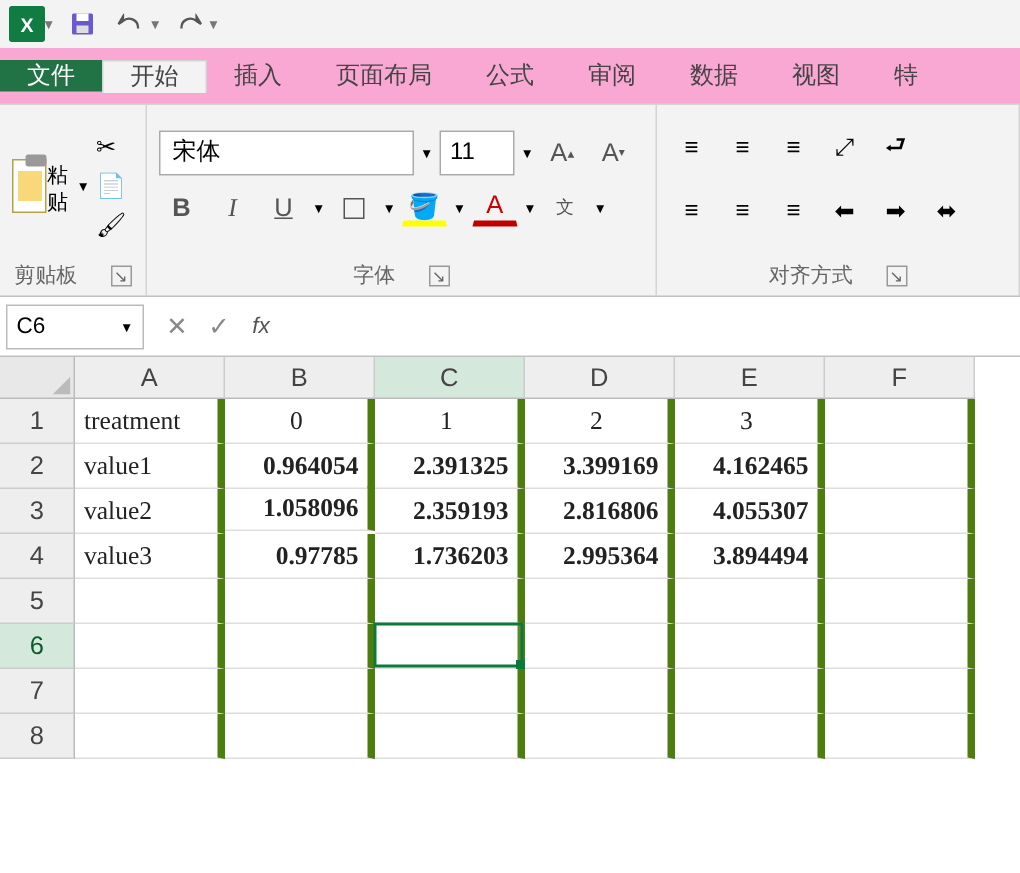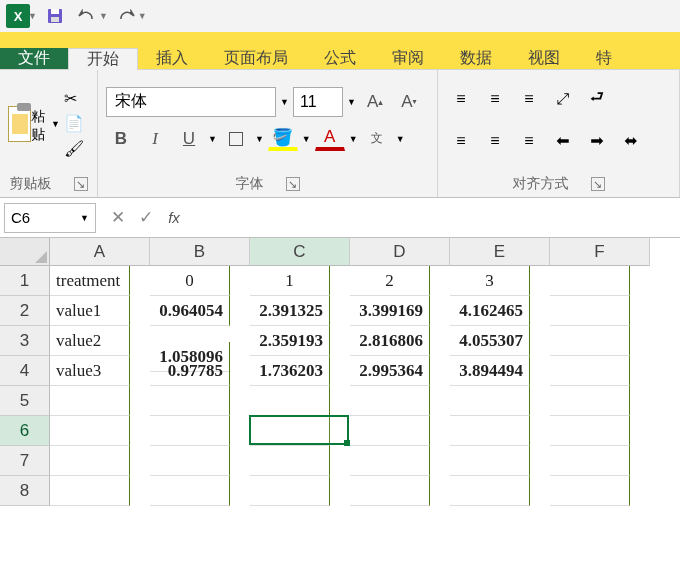--- a/index.html
+++ b/index.html
@@ -5,21 +5,21 @@
 * { margin: 0; padding: 0; box-sizing: border-box; font-family: "Microsoft YaHei", Arial, sans-serif; }
 body { background: #fff; width: 680px; height: 582px; overflow: hidden; }
 
 
 .qat { height: 32px; background: #f3f3f3; display: flex; align-items: center; padding: 0 6px; gap: 4px; }
 .excel-logo { width: 24px; height: 24px; background: #107c41; color: #fff; display: flex; align-items: center; justify-content: center; font-weight: bold; font-size: 13px; border-radius: 2px; }
 .qat-btn { width: 28px; height: 26px; display: flex; align-items: center; justify-content: center; color: #555; cursor: pointer; }
 .qat-dropdown { font-size: 9px; margin-left: -6px; color: #777; }
 
 
-.ribbon-tabs { height: 38px; background: #fde047; display: flex; align-items: flex-end; border-bottom: 1px solid #d4d4d4; }
+.ribbon-tabs { height: 38px; background: #f9a8d4; display: flex; align-items: center; border-bottom: 1px solid #d4d4d4; }
 .tab { padding: 0 18px; display: flex; align-items: center; font-size: 16px; color: #444; cursor: pointer; }
 .tab.file { background: #217346; color: #fff; font-weight: 500; }
 .tab.active { background: #f3f3f3; border-top: 1px solid #d4d4d4; border-left: 1px solid #d4d4d4; border-right: 1px solid #d4d4d4; margin-bottom: -1px; }
 
 
 .ribbon { height: 128px; background: #f3f3f3; display: flex; border-bottom: 1px solid #c0c0c0; }
 .group { border-right: 1px solid #d4d4d4; display: flex; flex-direction: column; padding: 4px 8px 2px; }
 .group-label { text-align: center; font-size: 14px; color: #666; height: 22px; display:flex; align-items:center; justify-content:center; gap:22px;}
 .group-content { flex: 1; display: flex; align-items: center; }
 
@@ -59,21 +59,21 @@
 
 .grid-area { position:relative; }
 .corner { position:absolute; left:0; top:0; width:50px; height:28px; background:#e8e8e8; border-right:1px solid #bbb; border-bottom:1px solid #bbb; display:flex; align-items:flex-end; justify-content:flex-end;}
 .corner svg { margin:2px;}
 .col-headers { position:absolute; left:50px; top:0; display:flex; height:28px;}
 .col-h { width:100px; background:#eee; border-right:1px solid #ccc; border-bottom:1px solid #bbb; text-align:center; font-size:17px; color:#444; line-height:28px;}
 .row-headers { position:absolute; left:0; top:28px; width:50px;}
 .row-h { height:30px; background:#eee; border-right:1px solid #bbb; border-bottom:1px solid #ccc; text-align:center; font-size:17px; color:#444; line-height:30px;}
 .row-h.sel { background:#d4e8dc; color:#0a5c2e; font-weight:500;}
 .cells { position:absolute; left:50px; top:28px; }
-.cell { position:absolute; width:80px; height:30px; border-right:1px solid #4d7c0f; border-bottom:1px solid #ddd; padding:0 6px; font-size:17px; display:flex; align-items:center; font-family: "SimSun", serif; color:#222;}
+.cell { position:absolute; width:100px; height:30px; border-right:5px solid #4d7c0f; border-bottom:1px solid #ddd; padding:0 6px; font-size:17px; display:flex; align-items:center; font-family: "SimSun", serif; color:#222;}
 .cell.left { justify-content:flex-start;}
 .cell.center { justify-content:center;}
 .cell.right { justify-content:flex-end;font-weight:bold;}
 .col-h.sel { background:#d4e8dc; }
 .selection { position:absolute; border:2px solid #0a7a3b; background:rgba(255,255,255,0.1); pointer-events:none;}
 .fill-handle { position:absolute; width:6px; height:6px; background:#0a7a3b; right:-3px; bottom:-3px;}
 .dialog-launcher { font-size:11px; border:1px solid #999; width:14px; height:14px; display:flex; align-items:center; justify-content:center;}
 </style>
 </head>
 <body>
@@ -236,21 +236,21 @@
       <div class="cell center" style="left: 300px; top: 0px;">2</div>
       <div class="cell center" style="left: 400px; top: 0px;">3</div>
       <div class="cell center" style="left: 500px; top: 0px;"></div>
       <div class="cell left" style="left: 0px; top: 30px;">value1</div>
       <div class="cell right" style="left: 100px; top: 30px;">0.964054</div>
       <div class="cell right" style="left: 200px; top: 30px;">2.391325</div>
       <div class="cell right" style="left: 300px; top: 30px;">3.399169</div>
       <div class="cell right" style="left: 400px; top: 30px;">4.162465</div>
       <div class="cell right" style="left: 500px; top: 30px;"></div>
       <div class="cell left" style="left: 0px; top: 60px;">value2</div>
-      <div class="cell right" style="left: 100px; top: 76px;">1.058096</div>
+      <div class="cell right" style="left: 100px; top: 58px;">1.058096</div>
       <div class="cell right" style="left: 200px; top: 60px;">2.359193</div>
       <div class="cell right" style="left: 300px; top: 60px;">2.816806</div>
       <div class="cell right" style="left: 400px; top: 60px;">4.055307</div>
       <div class="cell right" style="left: 500px; top: 60px;"></div>
       <div class="cell left" style="left: 0px; top: 90px;">value3</div>
       <div class="cell right" style="left: 100px; top: 90px;">0.97785</div>
       <div class="cell right" style="left: 200px; top: 90px;">1.736203</div>
       <div class="cell right" style="left: 300px; top: 90px;">2.995364</div>
       <div class="cell right" style="left: 400px; top: 90px;">3.894494</div>
       <div class="cell right" style="left: 500px; top: 90px;"></div>

